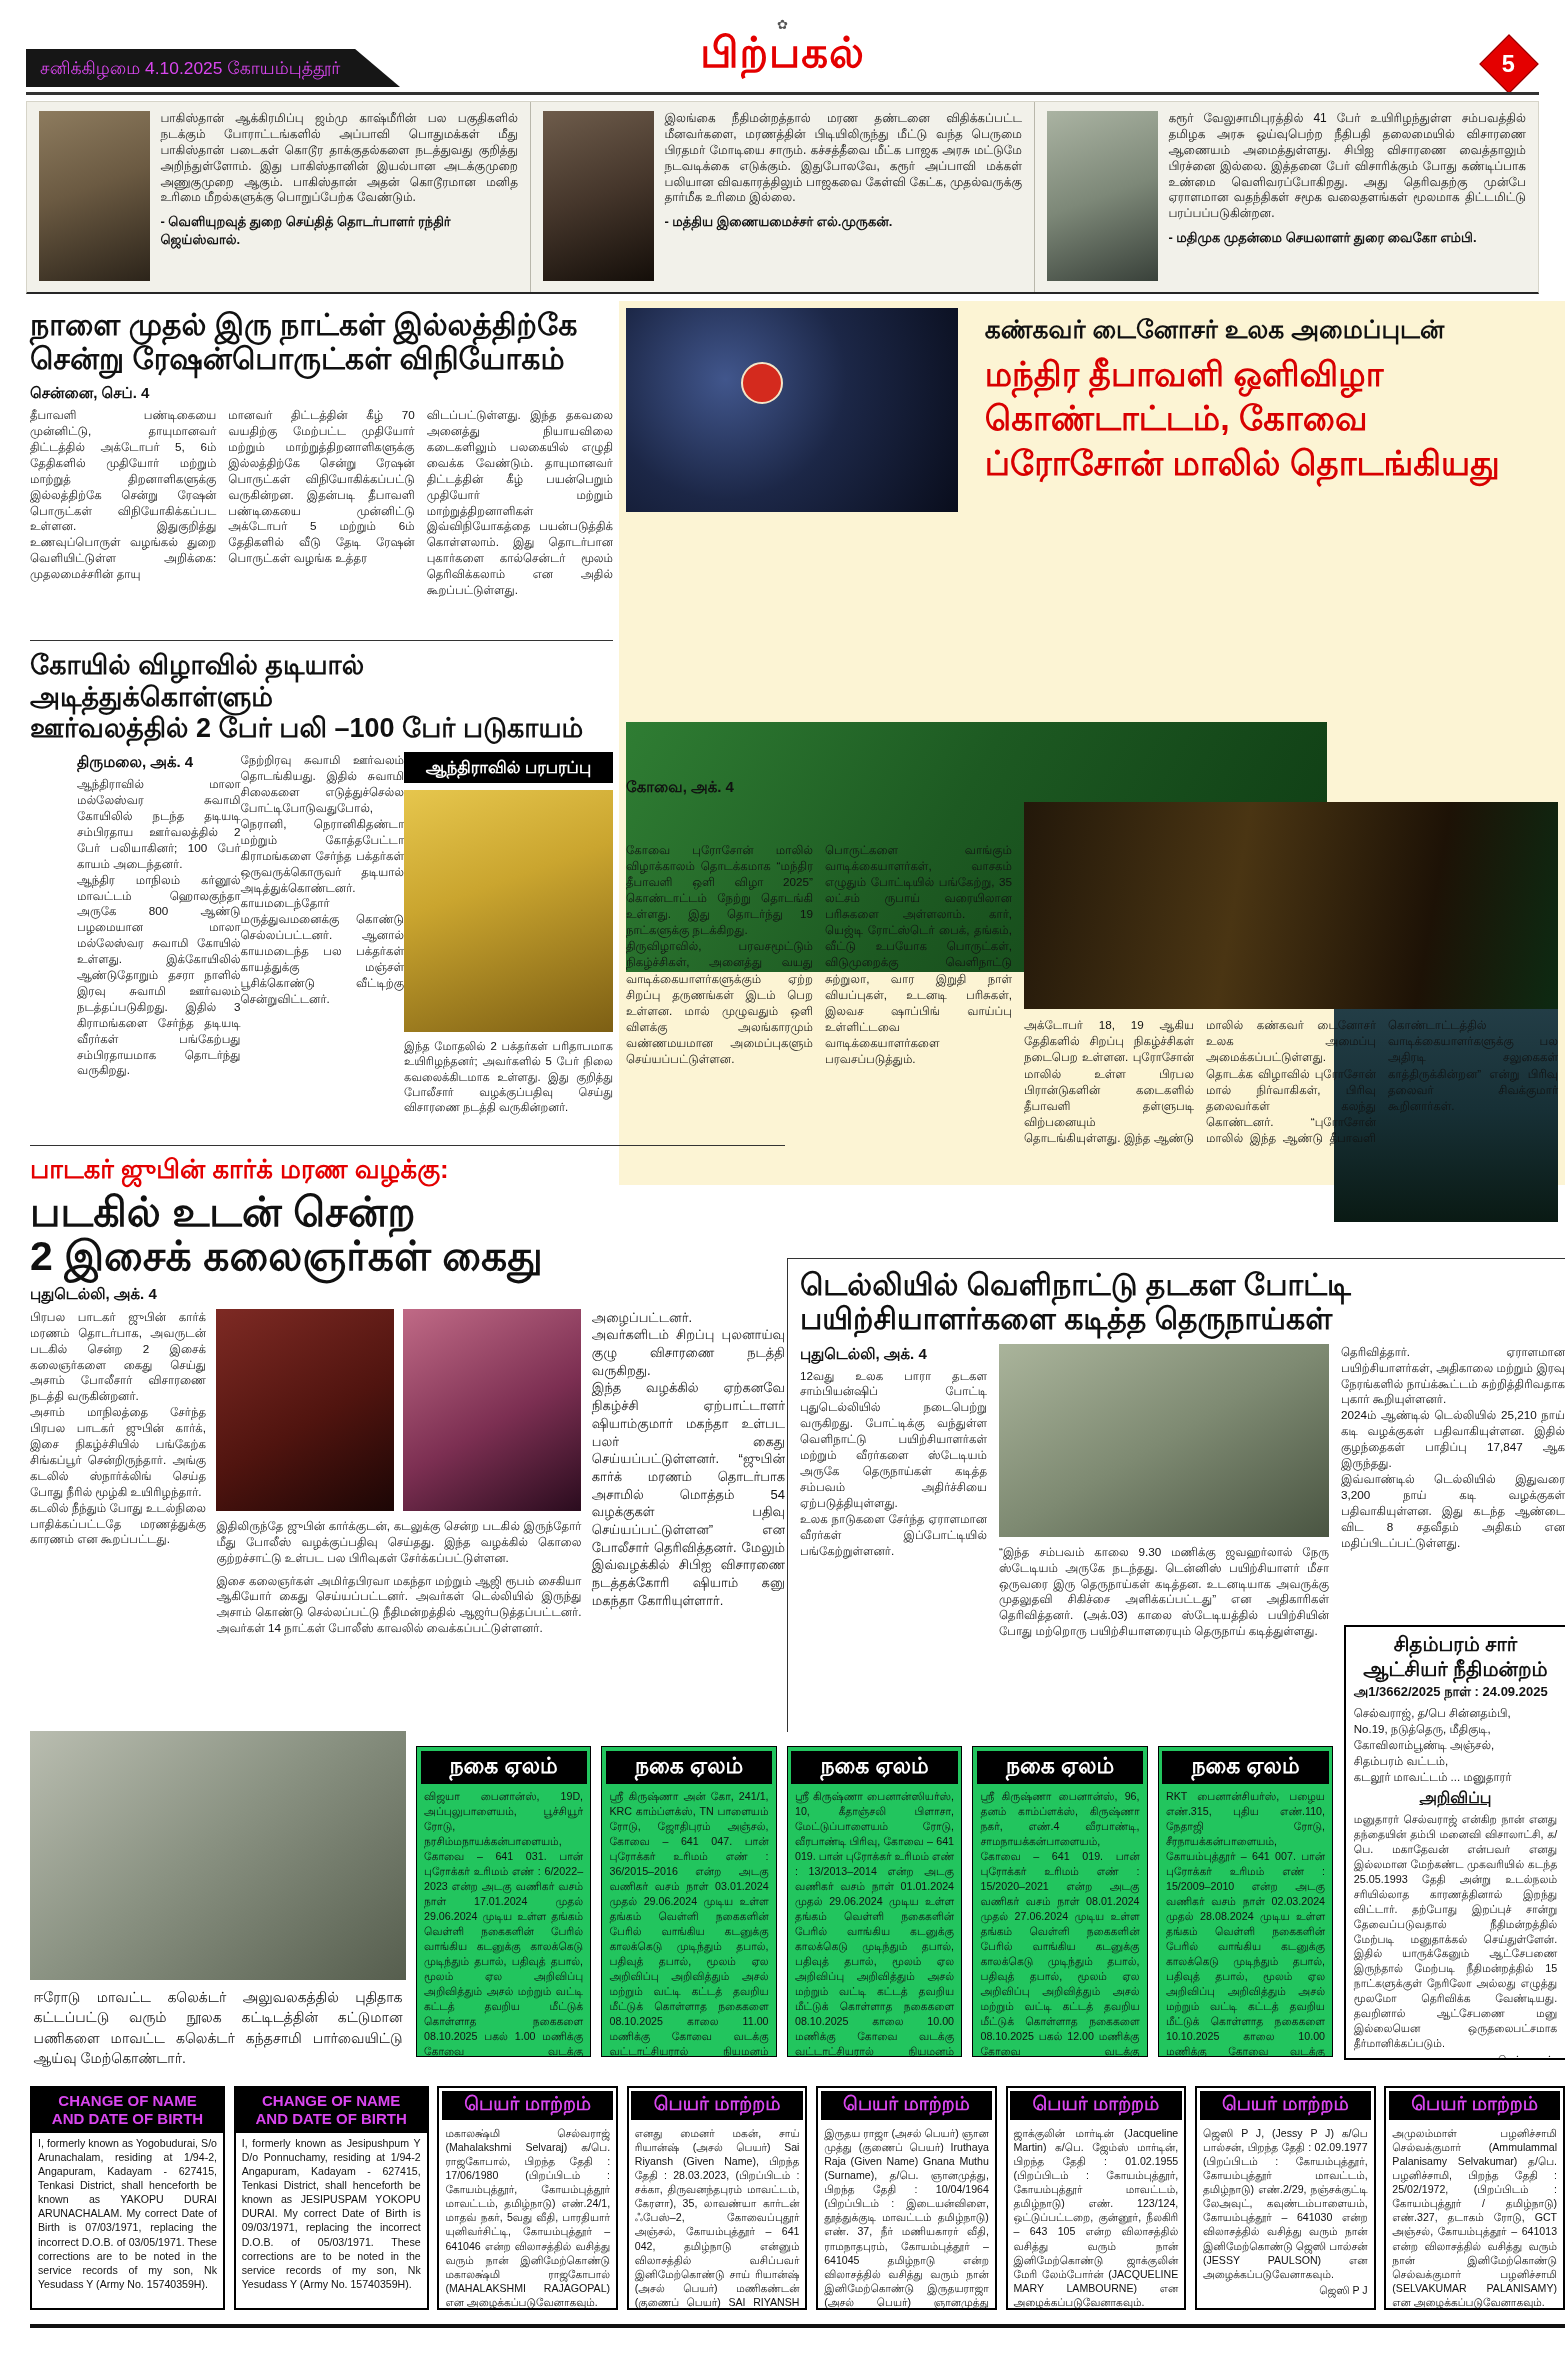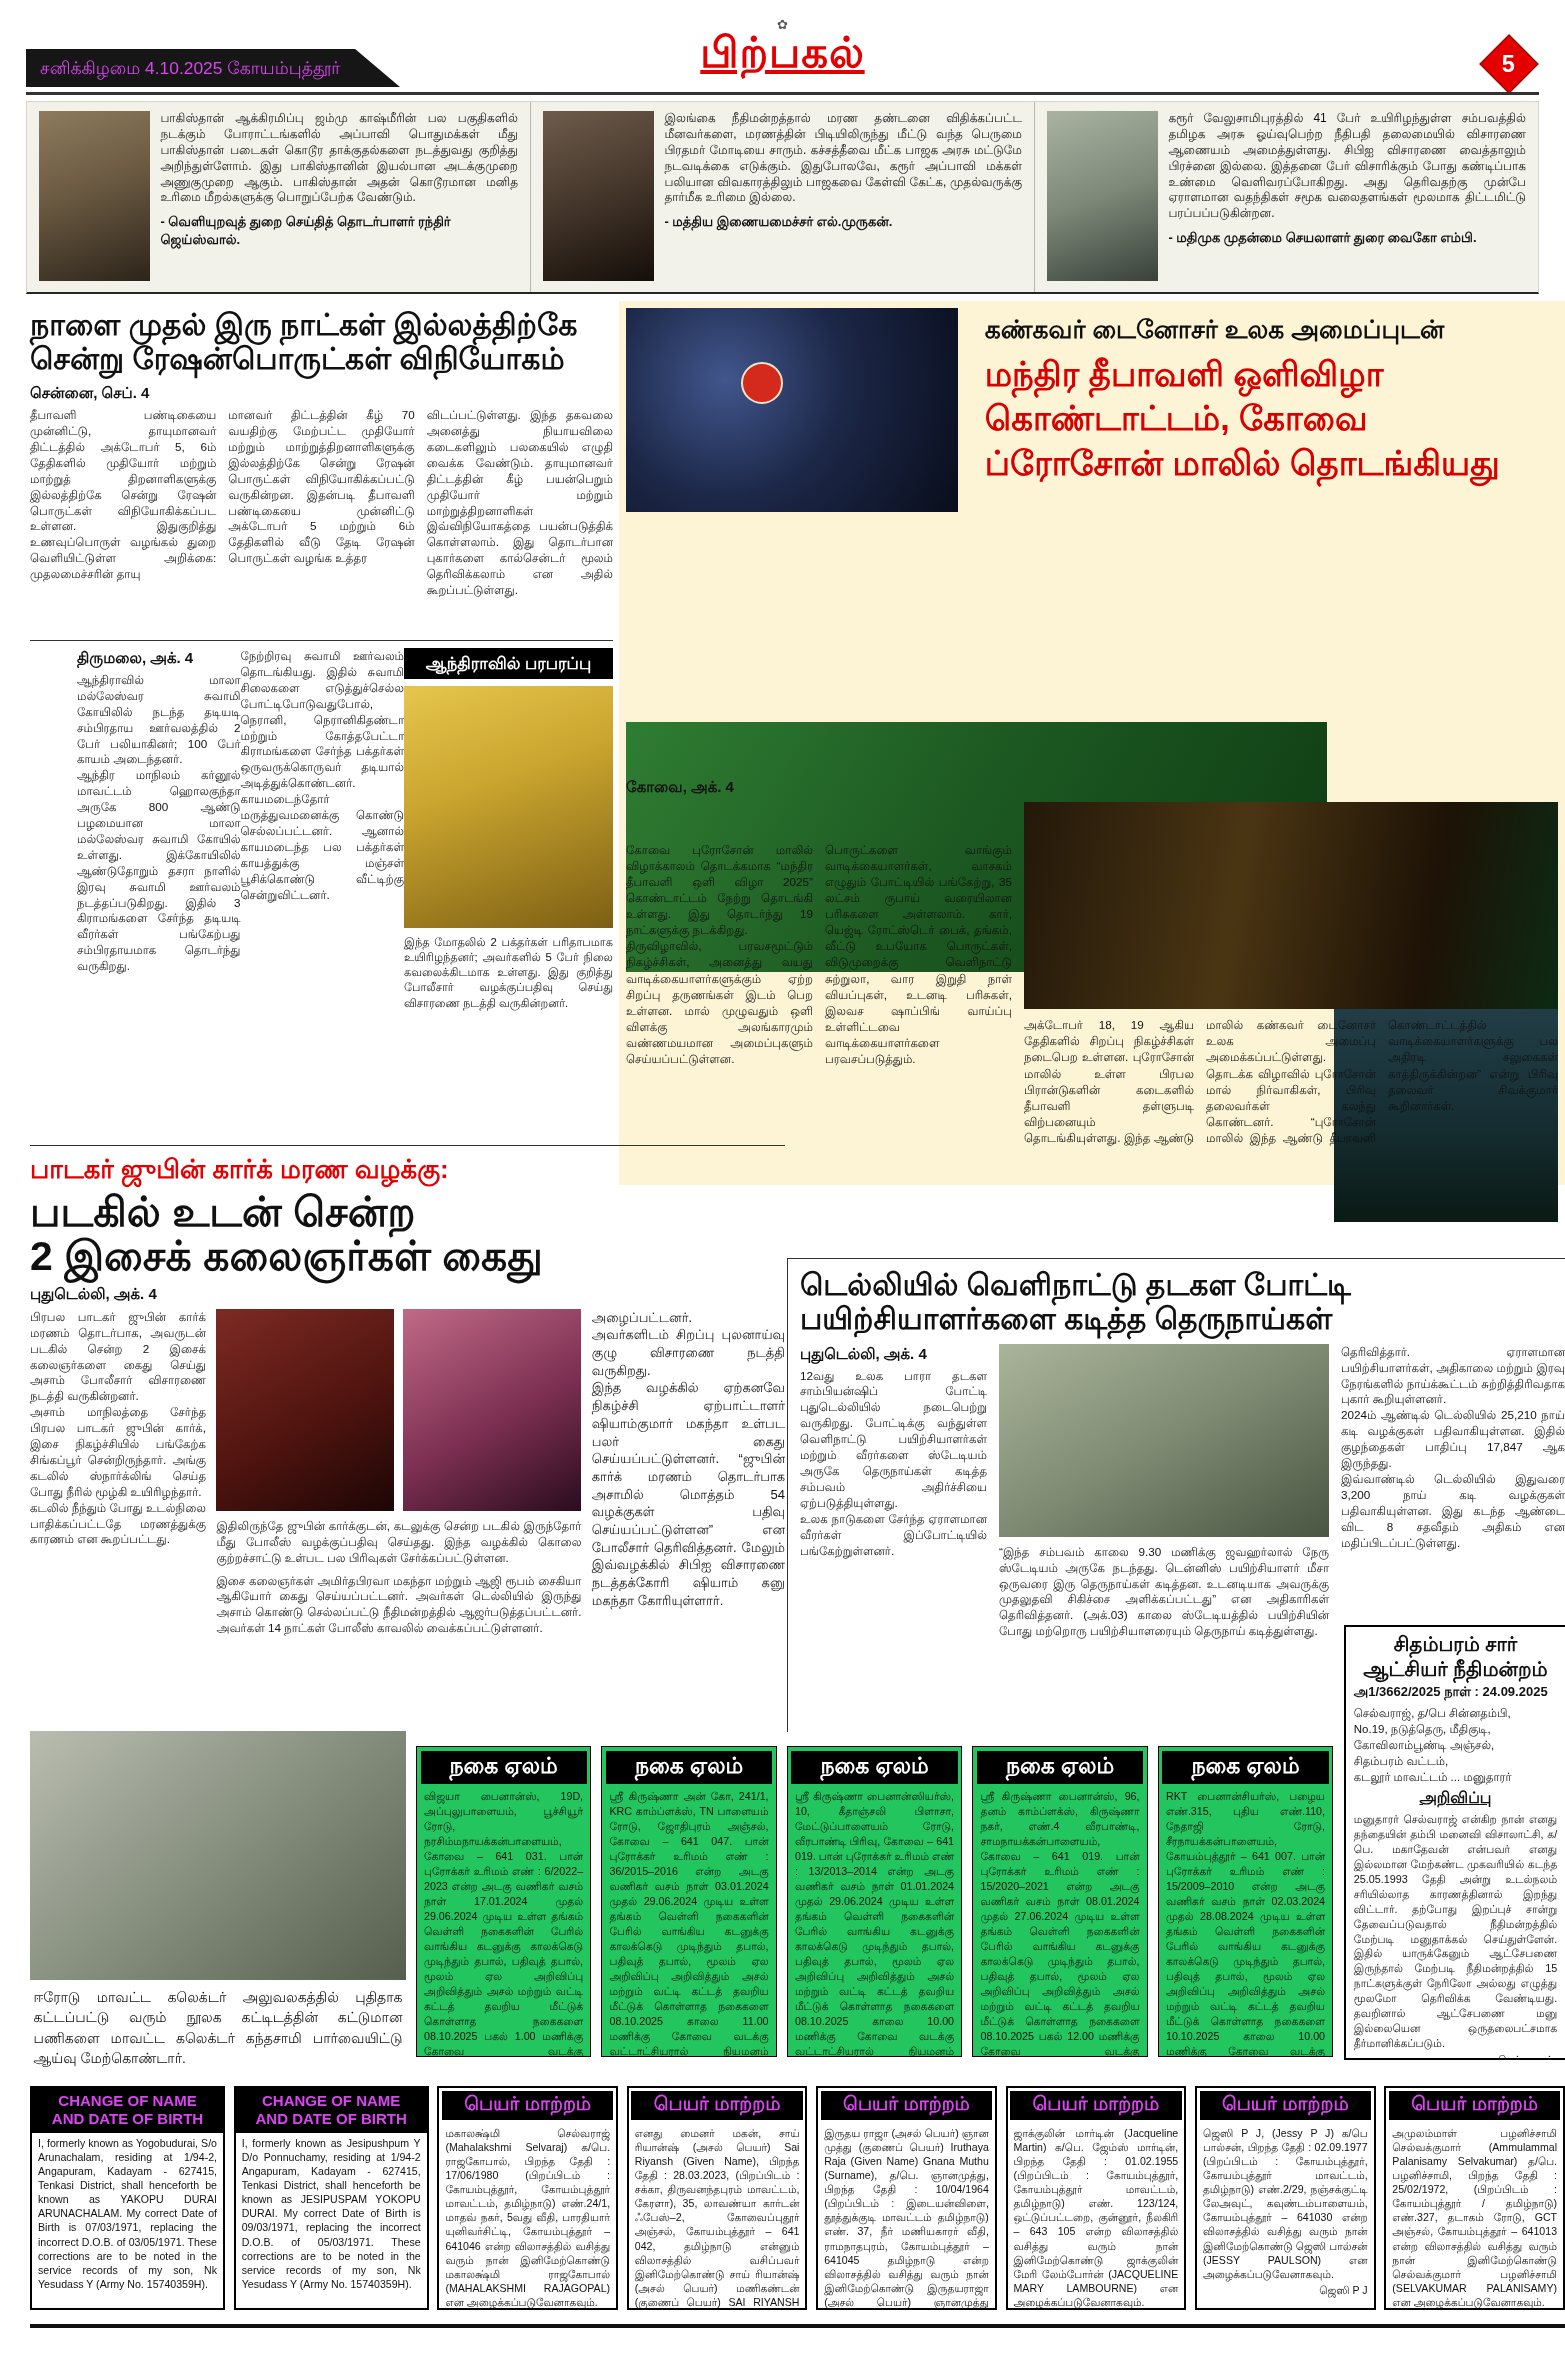--- a/index.html
+++ b/index.html
@@ -9,21 +9,21 @@
   .justify{text-align:justify;}
   .pre{white-space:pre-line;}
   .photo{background:#888;position:relative;overflow:hidden;}
 
   
   .date-tab{left:26px;top:49px;width:374px;height:38px;background:#161616;color:#d946ef;
             font-size:17.4px;line-height:38px;padding-left:14px;box-sizing:border-box;
             clip-path:polygon(0 0,88% 0,100% 100%,0 100%);}
   .masthead-wrap{left:0;right:0;top:19px;text-align:center;}
   .masthead-emblem{font-size:13px;color:#555;line-height:12px;}
-  .masthead{font-size:42px;font-weight:bold;color:#e40000;letter-spacing:0.9px;line-height:43px;text-decoration:underline;}
+  .masthead{font-size:42px;font-weight:bold;color:#e40000;letter-spacing:0.9px;line-height:43px;}
   .page-badge{right:35px;top:43px;width:40px;height:40px;background:#e40000;border:1.7px solid #8d0000;
               transform:rotate(45deg);display:flex;align-items:center;justify-content:center;}
   .page-badge span{transform:rotate(-45deg);color:#fff;font-size:23.5px;font-weight:bold;}
   .header-rule{left:26px;top:92px;width:1513px;height:2.6px;background:#333;}
 
   
   .briefs{left:26px;top:101px;width:1513px;height:193px;background:#f2f1ea;border:0.9px solid #d6d4c8;
           border-bottom:2.6px solid #262626;display:flex;box-sizing:border-box;}
   .brief{flex:1;display:flex;gap:10.4px;padding:8.7px 12px;box-sizing:border-box;}
   .brief + .brief{border-left:0.9px solid #b9b7ab;}
@@ -202,20 +202,22 @@
         <div class="dino-col justify">பொருட்களை வாங்கும் வாடிக்கையாளர்கள், வாசகம் எழுதும் போட்டியில் பங்கேற்று, 35 லட்சம் ருபாய் வரையிலான பரிசுகளை அள்ளலாம். கார், யெஜ்டி ரோட்ஸ்டெர் பைக், தங்கம், வீட்டு உபயோக பொருட்கள், விடுமுறைக்கு வெளிநாட்டு சுற்றுலா, வார இறுதி நாள் வியப்புகள், உடனடி பரிசுகள், இலவச ஷாப்பிங் வாய்ப்பு உள்ளிட்டவை வாடிக்கையாளர்களை பரவசப்படுத்தும்.</div>
         <div class="dino-right">
           <div class="photo dino-photo-lights"></div>
           <div class="dino-tail justify">அக்டோபர் 18, 19 ஆகிய தேதிகளில் சிறப்பு நிகழ்ச்சிகள் நடைபெற உள்ளன. புரோசோன் மாலில் உள்ள பிரபல பிரான்டுகளின் கடைகளில் தீபாவளி தள்ளுபடி விற்பனையும் தொடங்கியுள்ளது. இந்த ஆண்டு மாலில் கண்கவர் டைனோசர் உலக அமைப்பு அமைக்கப்பட்டுள்ளது. தொடக்க விழாவில் புரோசோன் மால் நிர்வாகிகள், பிரிவு தலைவர்கள் கலந்து கொண்டனர். “புரோசோன் மாலில் இந்த ஆண்டு தீபாவளி கொண்டாட்டத்தில் வாடிக்கையாளர்களுக்கு பல அதிரடி சலுகைகள் காத்திருக்கின்றன” என்று பிரிவு தலைவர் சிவக்குமார் கூறினார்கள்.</div>
         </div>
       </div>
     </div>
   </div>
 
   <div class="abs temple">
+    <h2 class="pre">கோயில் விழாவில் தடியால் அடித்துக்கொள்ளும்
+ஊர்வலத்தில் 2 பேர் பலி –100 பேர் படுகாயம்</h2>
     <div class="temple-flex">
       <div class="temple-col">
         <div class="dateline">திருமலை, அக். 4</div>
         <div class="justify pre">ஆந்திராவில் மாலா மல்லேஸ்வர சுவாமி கோயிலில் நடந்த தடியடி சம்பிரதாய ஊர்வலத்தில் 2 பேர் பலியாகினர்; 100 பேர் காயம் அடைந்தனர்.
 ஆந்திர மாநிலம் கர்னூல் மாவட்டம் ஹொலகுந்தா அருகே 800 ஆண்டு பழமையான மாலா மல்லேஸ்வர சுவாமி கோயில் உள்ளது. இக்கோயிலில் ஆண்டுதோறும் தசரா நாளில் இரவு சுவாமி ஊர்வலம் நடத்தப்படுகிறது. இதில் 3 கிராமங்களை சேர்ந்த தடியடி வீரர்கள் பங்கேற்பது சம்பிரதாயமாக தொடர்ந்து வருகிறது.</div>
       </div>
       <div class="temple-col justify">நேற்றிரவு சுவாமி ஊர்வலம் தொடங்கியது. இதில் சுவாமி சிலைகளை எடுத்துச்செல்ல போட்டிபோடுவதுபோல், நெரானி, நெரானிகிதண்டா மற்றும் கோத்தபேட்டா கிராமங்களை சேர்ந்த பக்தர்கள் ஒருவருக்கொருவர் தடியால் அடித்துக்கொண்டனர். காயமடைந்தோர் மருத்துவமனைக்கு கொண்டு செல்லப்பட்டனர். ஆனால் காயமடைந்த பல பக்தர்கள் காயத்துக்கு மஞ்சள் பூசிக்கொண்டு வீட்டிற்கு சென்றுவிட்டனர்.</div>
       <div class="temple-right">
         <div class="flag-box">ஆந்திராவில் பரபரப்பு</div>
         <div class="photo ph-temple"></div>

